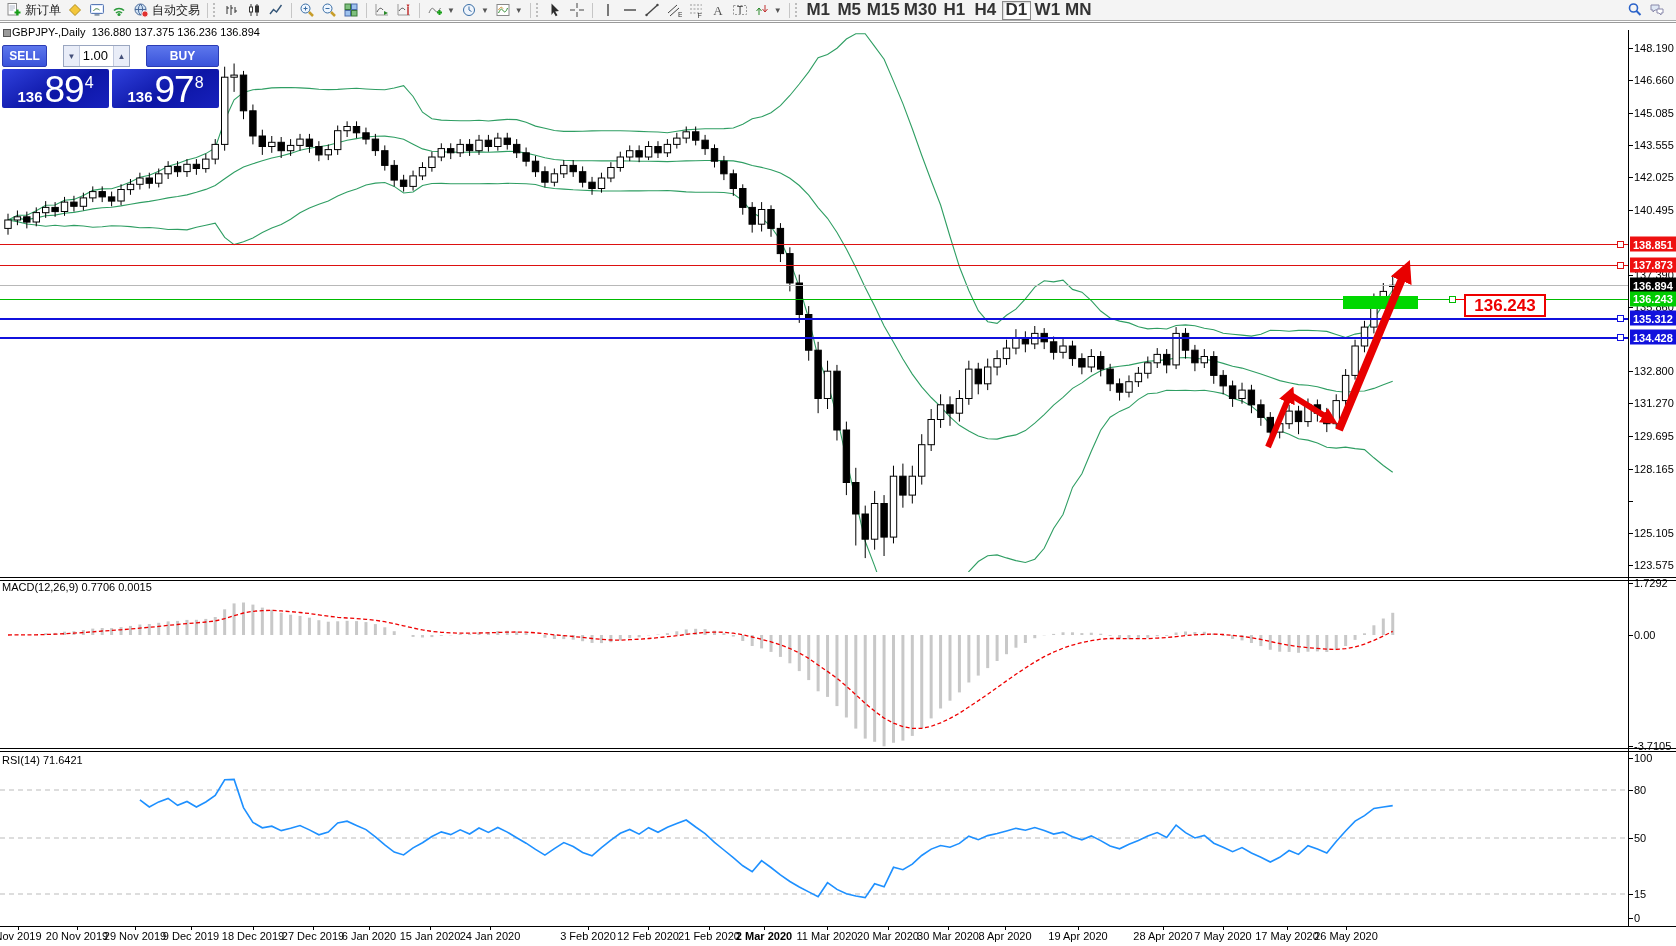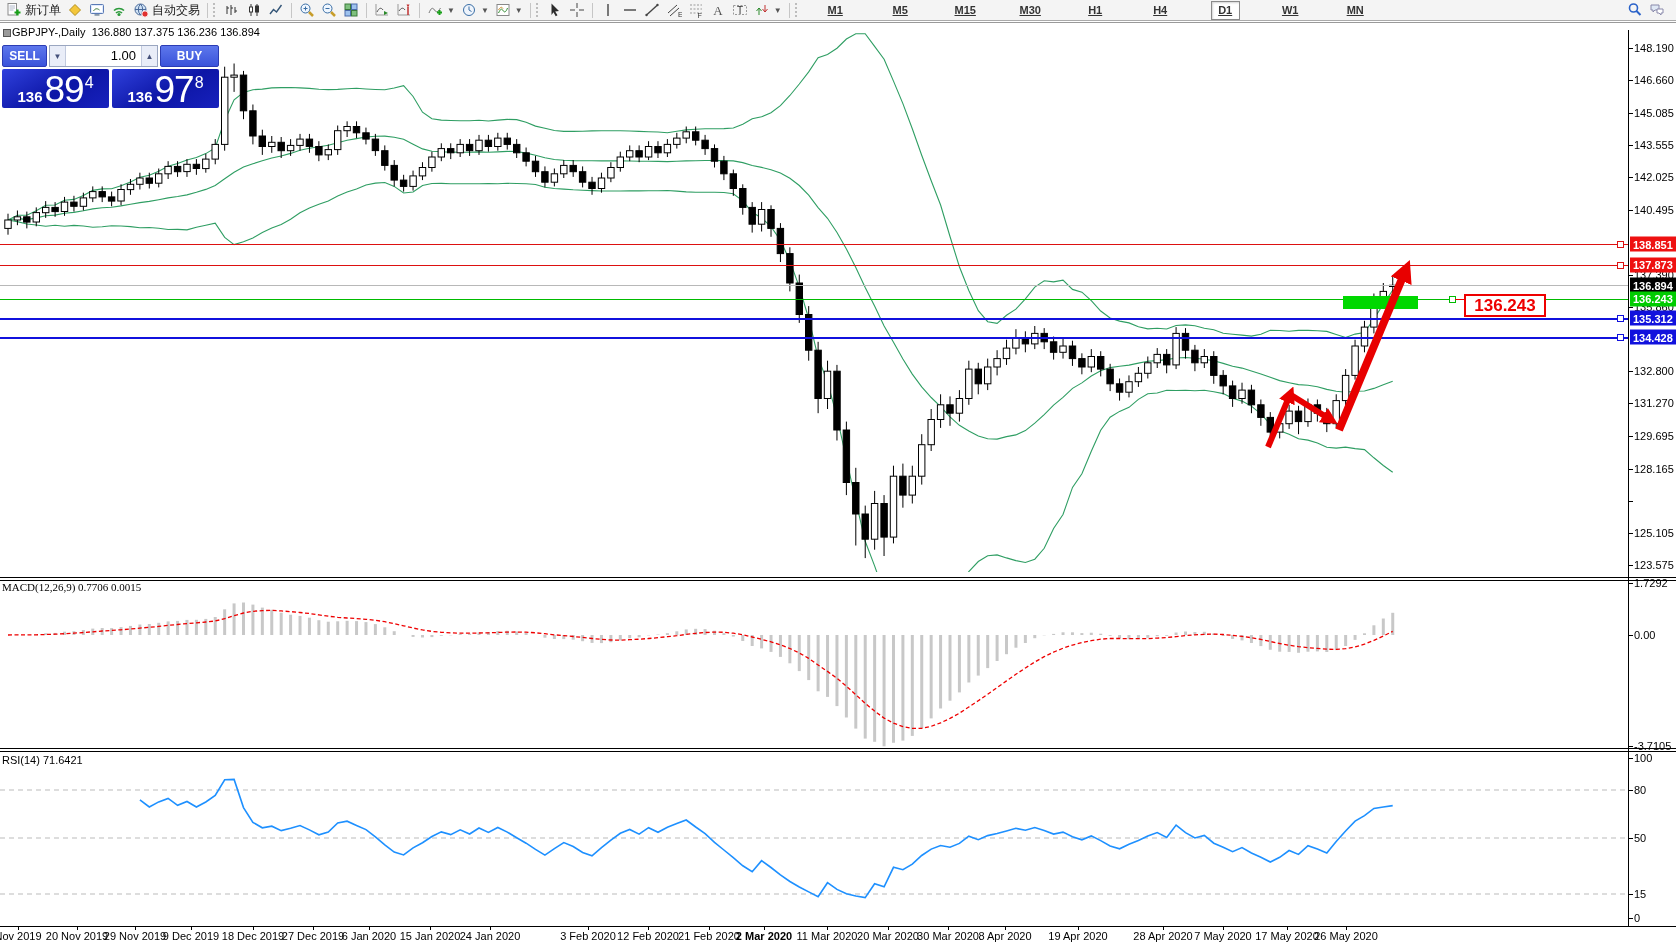--- a/index.html
+++ b/index.html
@@ -7,56 +7,56 @@
          font-family:"Liberation Sans","DejaVu Sans",sans-serif;-webkit-font-smoothing:none;}
   
   #toolbar{position:absolute;left:0;top:0;width:1676px;height:21px;background:#f4f4f4;
            border-bottom:1px solid #aaa;display:flex;align-items:center;padding-left:3px;box-sizing:border-box;}
   .tb-item{height:19px;display:flex;align-items:center;justify-content:center;gap:3px;padding:0 3px;border-radius:2px;cursor:default;}
   .tb-item svg{display:block;}
   .tb-label{font-size:12px;color:#1a1a1a;white-space:nowrap;line-height:19px;}
   .tb-sep{width:1px;height:15px;background:#c6c6c6;margin:0 4px;flex:0 0 1px;}
   .tb-grip{width:3px;height:14px;border-left:2px dotted #bdbdbd;margin:0 3px 0 1px;flex:0 0 3px;}
   .dd{font-size:8px;color:#555;margin-left:1px;}
-  .tf{min-width:27px;height:17px;font-size:11px;font-weight:bold;color:#333;display:flex;align-items:center;
-      justify-content:center;border:1px solid transparent;margin:0 18px;text-decoration:underline;}
+  .tf{min-width:27px;height:17px;font-size:17px;font-weight:bold;color:#333;display:flex;align-items:center;
+      justify-content:center;border:1px solid transparent;margin:0 1px;}
   .tf.active{background:#fff;border:1px solid #8a8a8a;box-shadow:inset 1px 1px 2px #d4d4d4;}
   #tb-spacer{flex:1;}
   
   #chart-svg{position:absolute;left:0;top:0;}
   .abs{position:absolute;}
   #symbol-line{left:12px;top:26px;font-size:11px;color:#000;white-space:pre;}
   #symbol-dot{left:3px;top:29px;width:6px;height:6px;background:#9a9a9a;border:1px solid #555;}
   .pane-label{font-size:11px;color:#000;white-space:pre;}
   .ptick{position:absolute;left:1634px;font-size:11px;color:#000;transform:translateY(-50%);white-space:nowrap;}
   .badge{position:absolute;left:1630px;width:46px;height:15px;font-size:11px;display:flex;align-items:center;
          padding-left:3px;transform:translateY(-50%);box-sizing:border-box;font-weight:bold;}
   .dlabel{position:absolute;top:930px;font-size:11px;color:#000;transform:translateX(-50%);white-space:nowrap;}
   
   #order-panel{left:2px;top:45px;width:217px;}
-  .op-row1{display:flex;height:22px;gap:2px;}
+  .op-row1{display:flex;height:22px;gap:16px;}
   .op-btn{color:#fff;font-weight:bold;font-size:12px;display:flex;align-items:center;justify-content:center;
           background:linear-gradient(#5d77ec,#3a53da);border:1px solid #2b3cb4;border-radius:2px;box-sizing:border-box;}
-  #sell-btn{width:45px;}  #buy-btn{width:59px;}
+  #sell-btn{width:45px;}  #buy-btn{width:73px;}
   #vol-spinner{flex:1;display:flex;background:#fff;border:1px solid #9aa6c0;box-sizing:border-box;}
   .spin-btn{width:15px;background:#e9edf8;color:#44507a;font-size:8px;display:flex;align-items:center;justify-content:center;}
   #spin-down{border-right:1px solid #c2cade;}  #spin-up{border-left:1px solid #c2cade;}
   #vol-value{flex:1;text-align:right;font-size:13px;color:#000;line-height:20px;padding-right:5px;}
   .op-row2{display:flex;gap:3px;margin-top:2px;height:39px;}
   .price-box{flex:1;background:linear-gradient(150deg,#2f41dd 0%,#0d16a6 55%,#1721bd 100%);color:#fff;border-radius:2px;
              display:flex;align-items:flex-end;justify-content:center;padding-bottom:3px;}
   .p-small{font-size:15px;font-weight:bold;margin-right:2px;line-height:1.1;}
   .p-big{font-size:37px;line-height:0.82;font-weight:400;letter-spacing:-1px;}
   .p-sup{font-size:16px;line-height:1;margin-left:1px;transform:translateY(-14px);}
   
   #price-label-box{left:1464px;top:294px;width:78px;height:19px;border:2px solid #ee0000;color:#ee0000;
                    background:#fff;font-size:17px;font-weight:bold;text-align:center;line-height:19px;}
   #cn-note{left:1428px;top:324px;font-size:31px;font-weight:bold;letter-spacing:5px;color:#2fd12f;
            text-shadow:3px 3px 1px #0c4a0c;white-space:nowrap;font-family:sans-serif;}
-  #label-macd{left:2px;top:581px;font-family:Liberation Serif, serif;}
+  #label-macd{left:2px;top:581px;}
   #label-rsi{left:2px;top:754px;}
 </style>
 </head>
 <body>
 
 <div id="stage">
   <div id="toolbar">
       <div class="tb-item">
         <svg width="16" height="16" viewBox="0 0 16 16">
           <rect x="2" y="1.5" width="8.5" height="11.5" fill="#fff" stroke="#8a8a8a"></rect>

